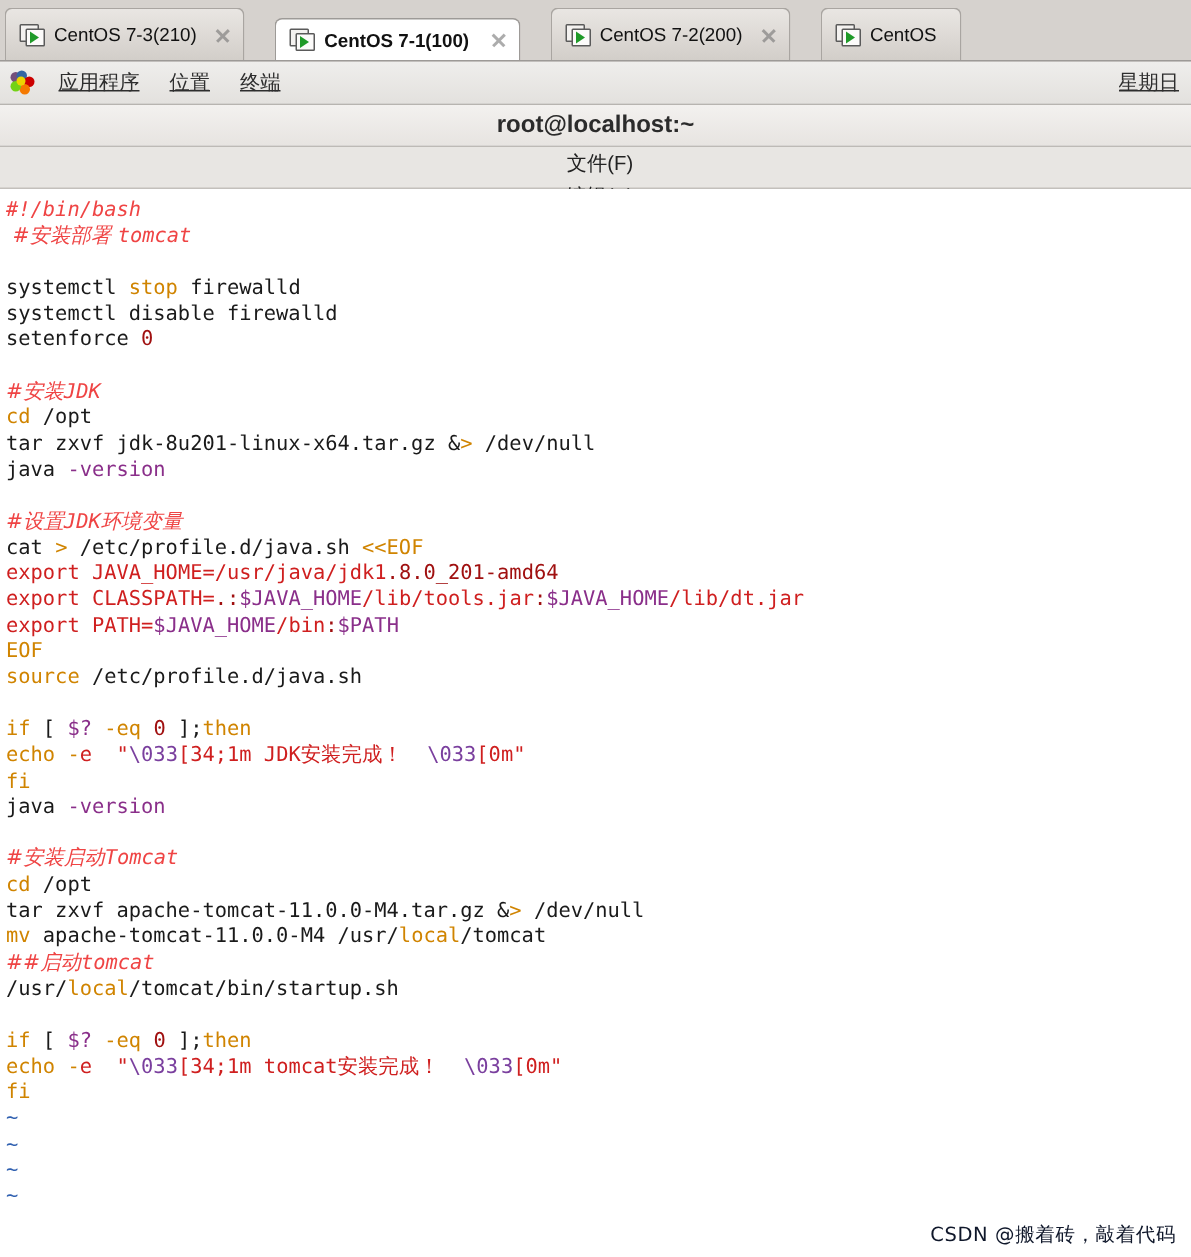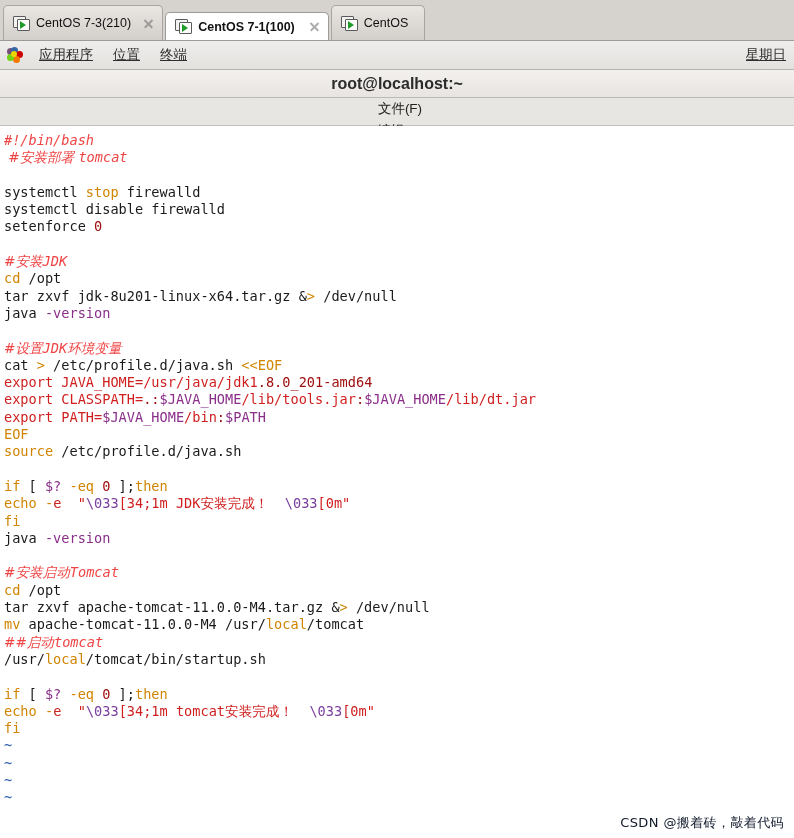--- a/index.html
+++ b/index.html
@@ -17,21 +17,21 @@
   .tabstrip{
     position:relative;height:41px;box-sizing:border-box;
     background:#d6d2ce;
     border-bottom:1px solid #9d9a97;
     display:flex;align-items:flex-end;
     padding-left:3px;overflow:hidden;
   }
   .tab{
     position:relative;display:flex;align-items:center;
     height:35px;box-sizing:border-box;
-    padding:0 6px 0 9px;margin-right:2px;
+    padding:0 6px 0 9px;margin-right:20px;
     background:linear-gradient(180deg,#e9e6e3 0%,#ddd9d5 55%,#d2cec9 100%);
     border:1px solid #a9a5a1;border-bottom:none;
     border-top-left-radius:5px;border-top-right-radius:5px;
     color:#111;white-space:nowrap;flex:0 0 auto;
     font-size:12.5px;
   }
   .tab.active{
     background:#ffffff;border-color:#9d9a97;
     height:28px;font-weight:bold;z-index:5;
   }
@@ -156,20 +156,29 @@
         <span class="tab-label">CentOS 7-3(210)</span>
         <span class="tab-close"></span>
       </div>
       <div class="tab active">
         <span class="tab-ico">
           <span class="scr-back"></span>
           <span class="scr-front"></span>
           <span class="play"></span>
         </span>
         <span class="tab-label">CentOS 7-1(100)</span>
+        <span class="tab-close"></span>
+      </div>
+      <div class="tab">
+        <span class="tab-ico">
+          <span class="scr-back"></span>
+          <span class="scr-front"></span>
+          <span class="play"></span>
+        </span>
+        <span class="tab-label">CentOS 7-2(200)</span>
         <span class="tab-close"></span>
       </div>
       <div class="tab">
         <span class="tab-ico">
           <span class="scr-back"></span>
           <span class="scr-front"></span>
           <span class="play"></span>
         </span>
         <span class="tab-label">CentOS</span>
       </div>

